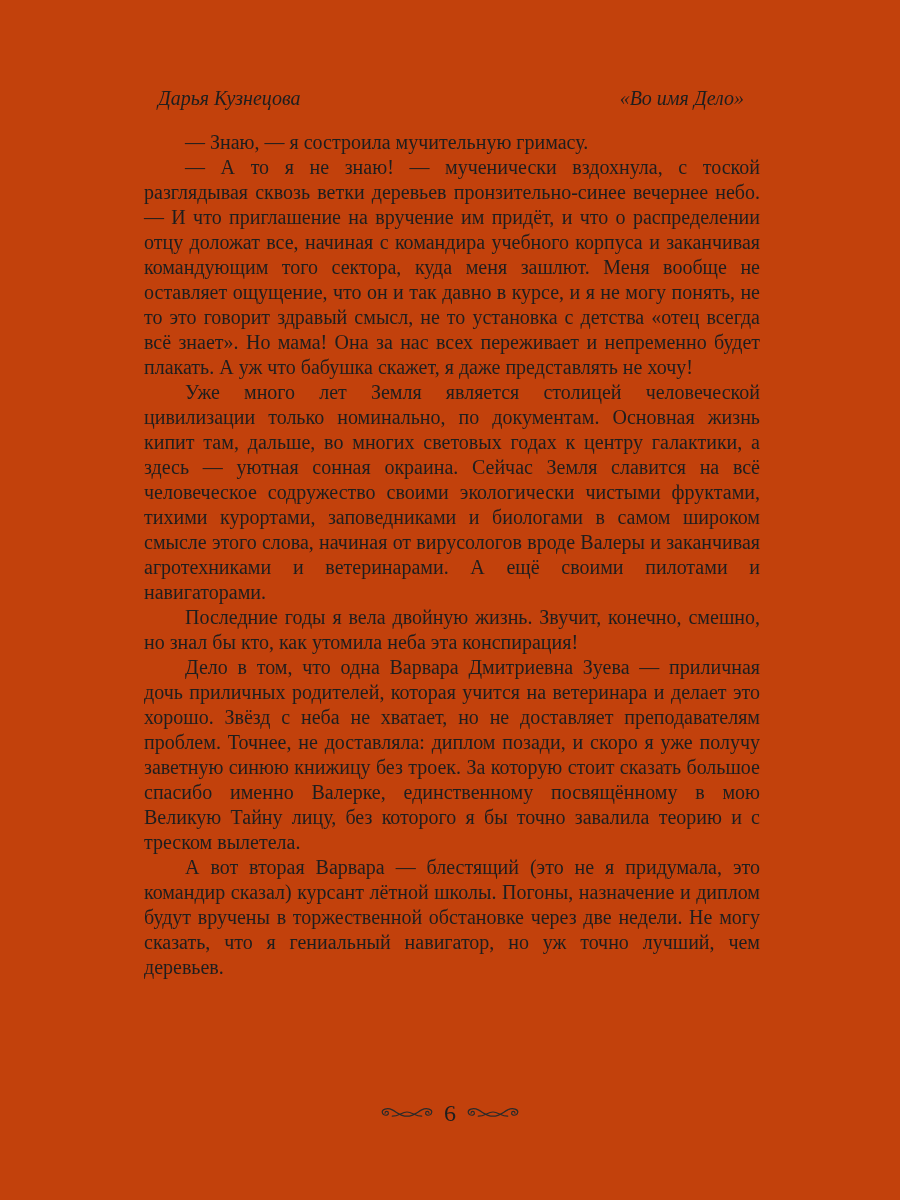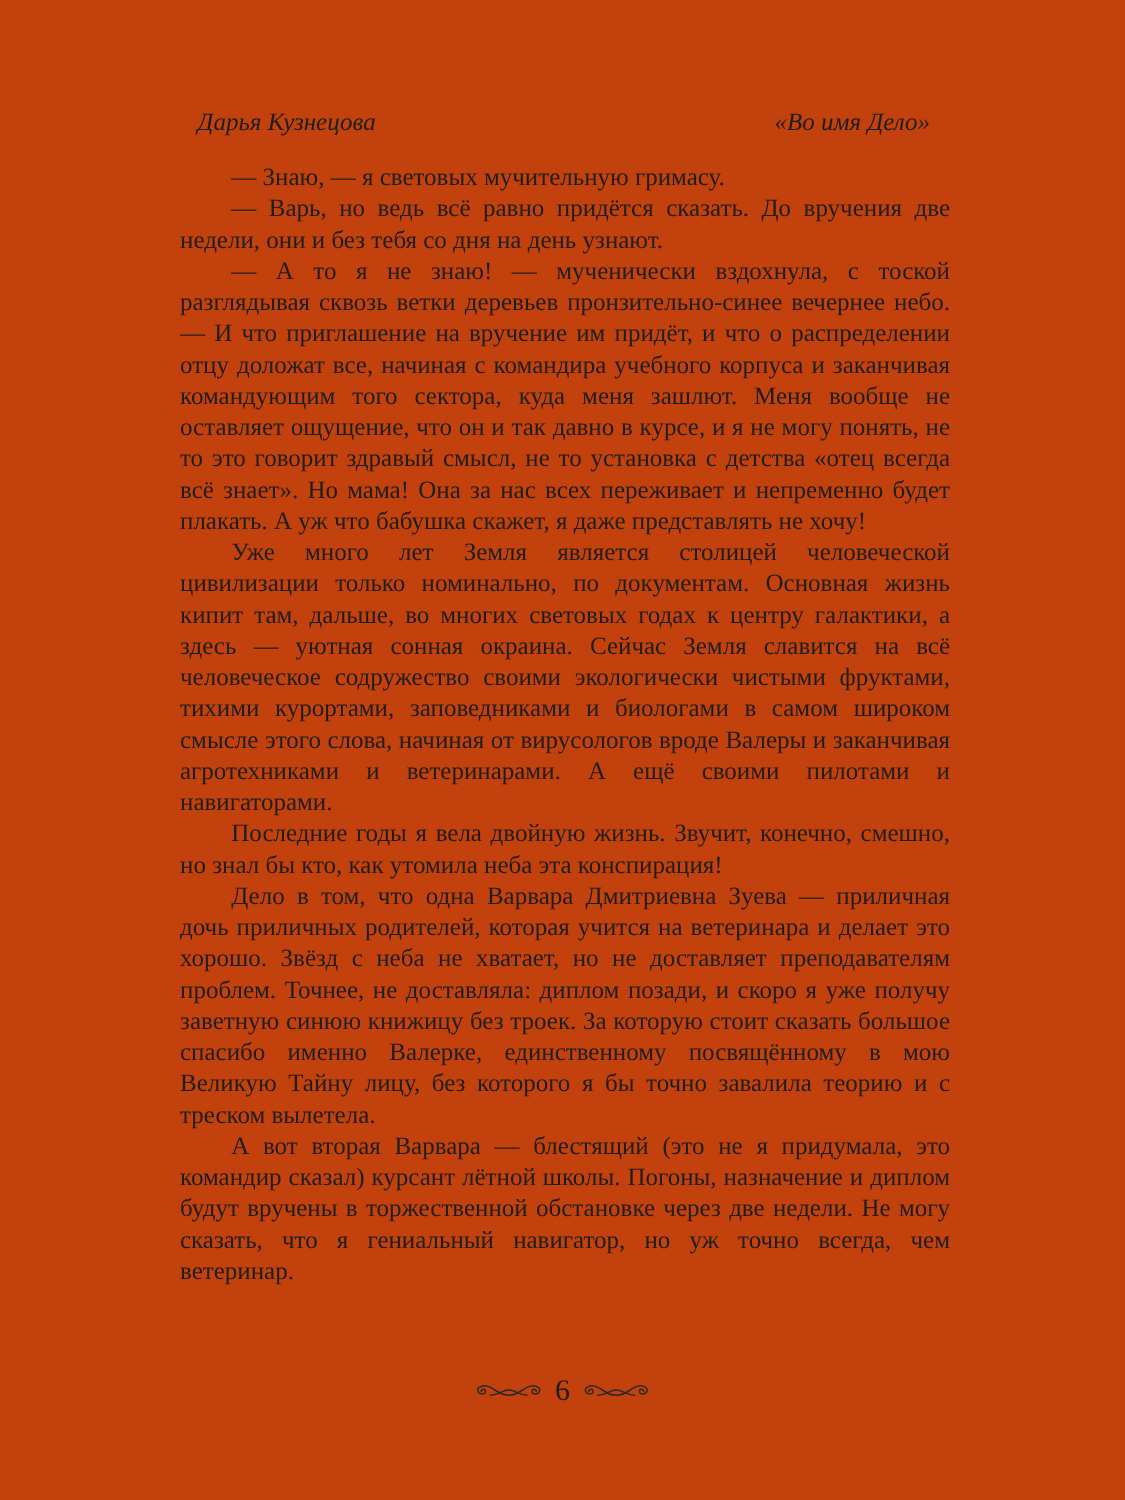--- a/index.html
+++ b/index.html
@@ -71,27 +71,26 @@
 <body>
 
 <div class="page">
 
   <div class="header">
     <span>Дарья Кузнецова</span>
     <span>«Во имя Дело»</span>
   </div>
 
   <div class="body-text">
-    <p>— Знаю, — я световых мучительную гримасу.</p>
-    <p>— Варь, но ведь всё равно придётся сказать. До вручения две недели, они и без тебя со дня на день узнают.</p>
+    <p>— Знаю, — я состроила мучительную гримасу.</p>
     <p>— А то я не знаю! — мученически вздохнула, с тоской разглядывая сквозь ветки деревьев пронзительно-синее вечернее небо. — И что приглашение на вручение им придёт, и что о распределении отцу доложат все, начиная с командира учебного корпуса и заканчивая командующим того сектора, куда меня зашлют. Меня вообще не оставляет ощущение, что он и так давно в курсе, и я не могу понять, не то это говорит здравый смысл, не то установка с детства «отец всегда всё знает». Но мама! Она за нас всех переживает и непременно будет плакать. А уж что бабушка скажет, я даже представлять не хочу!</p>
     <p>Уже много лет Земля является столицей человеческой цивилизации только номинально, по документам. Основная жизнь кипит там, дальше, во многих световых годах к центру галактики, а здесь — уютная сонная окраина. Сейчас Земля славится на всё человеческое содружество своими экологически чистыми фруктами, тихими курортами, заповедниками и биологами в самом широком смысле этого слова, начиная от вирусологов вроде Валеры и заканчивая агротехниками и ветеринарами. А ещё своими пилотами и навигаторами.</p>
     <p>Последние годы я вела двойную жизнь. Звучит, конечно, смешно, но знал бы кто, как утомила неба эта конспирация!</p>
     <p>Дело в том, что одна Варвара Дмитриевна Зуева — приличная дочь приличных родителей, которая учится на ветеринара и делает это хорошо. Звёзд с неба не хватает, но не доставляет преподавателям проблем. Точнее, не доставляла: диплом позади, и скоро я уже получу заветную синюю книжицу без троек. За которую стоит сказать большое спасибо именно Валерке, единственному посвящённому в мою Великую Тайну лицу, без которого я бы точно завалила теорию и с треском вылетела.</p>
-    <p>А вот вторая Варвара — блестящий (это не я придумала, это командир сказал) курсант лётной школы. Погоны, назначение и диплом будут вручены в торжественной обстановке через две недели. Не могу сказать, что я гениальный навигатор, но уж точно всегда, чем ветеринар.</p>
+    <p>А вот вторая Варвара — блестящий (это не я придумала, это командир сказал) курсант лётной школы. Погоны, назначение и диплом будут вручены в торжественной обстановке через две недели. Не могу сказать, что я гениальный навигатор, но уж точно лучший, чем деревьев.</p>
   </div>
 
   <div class="footer">
     <span class="flourish">
       <svg width="56" height="18" viewBox="0 0 56 18" xmlns="http://www.w3.org/2000/svg">
         <path d="M6,9.2 C6,6.8 9.4,6.8 9.4,9.2 C9.4,11.9 4.4,12.1 3.4,8.9 C2.3,5.4 8.1,3.2 13.3,5.9 C18.6,8.6 21.4,12.2 28,12.2 C34.6,12.2 37.4,8.6 42.7,5.9 C47.9,3.2 53.7,5.4 52.6,8.9 C51.6,12.1 46.6,11.9 46.6,9.2 C46.6,6.8 50,6.8 50,9.2" stroke="#2a2a2a" stroke-width="1.2" fill="none" stroke-linecap="round"></path>
         <path d="M13.3,12.2 C19.9,12.2 22.7,8 28,8 C33.3,8 36.1,12.2 42.7,12.2" stroke="#2a2a2a" stroke-width="1.2" fill="none" stroke-linecap="round"></path>
       </svg>
     </span>
     <span class="page-number">6</span>

